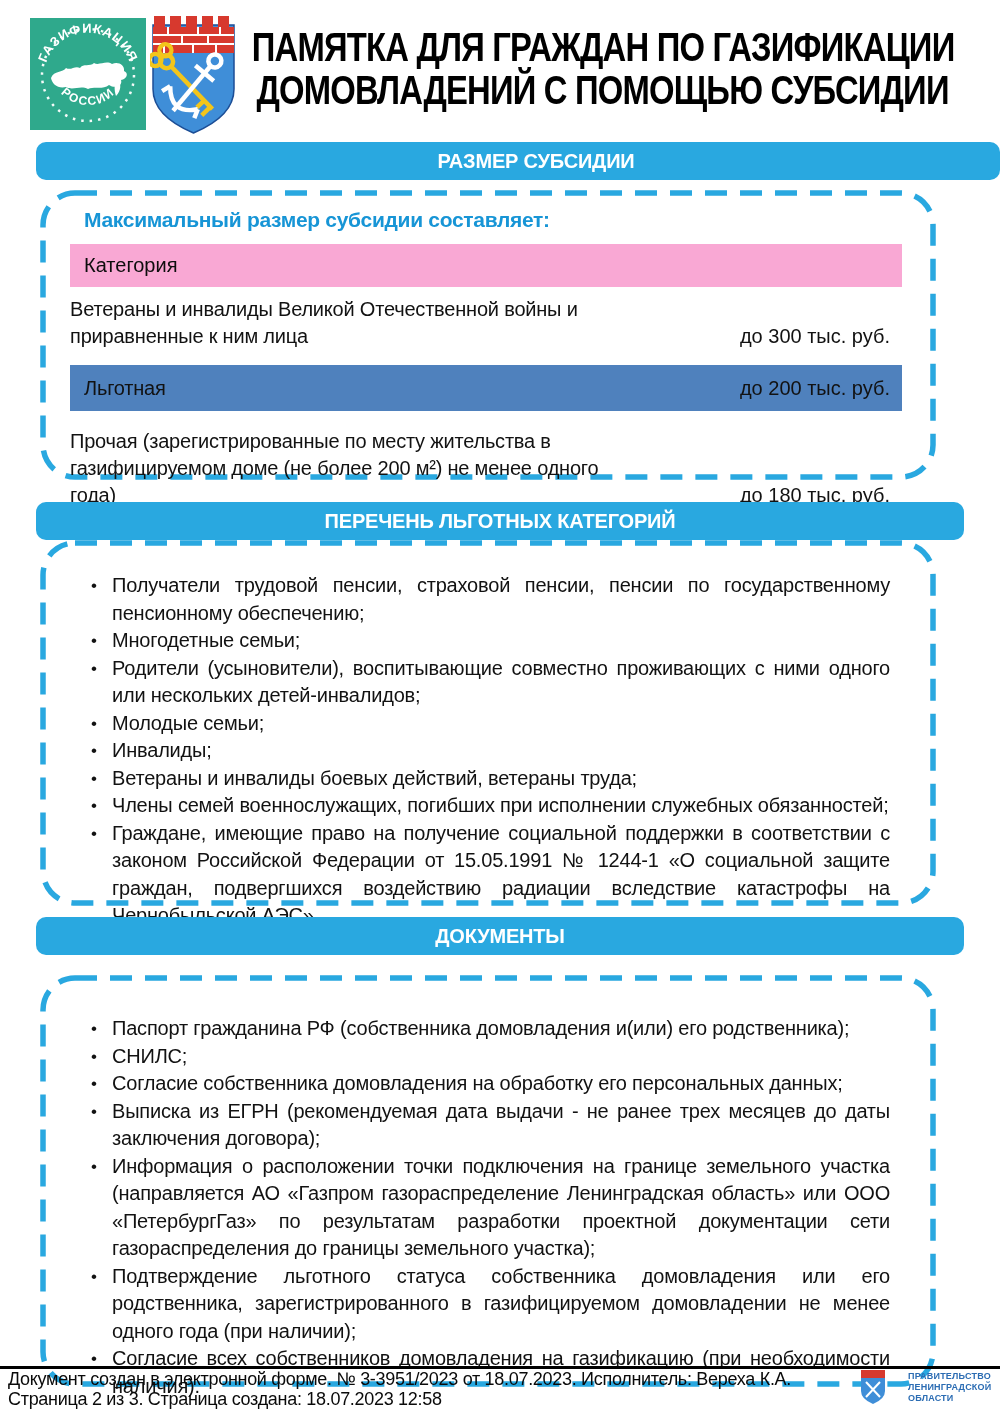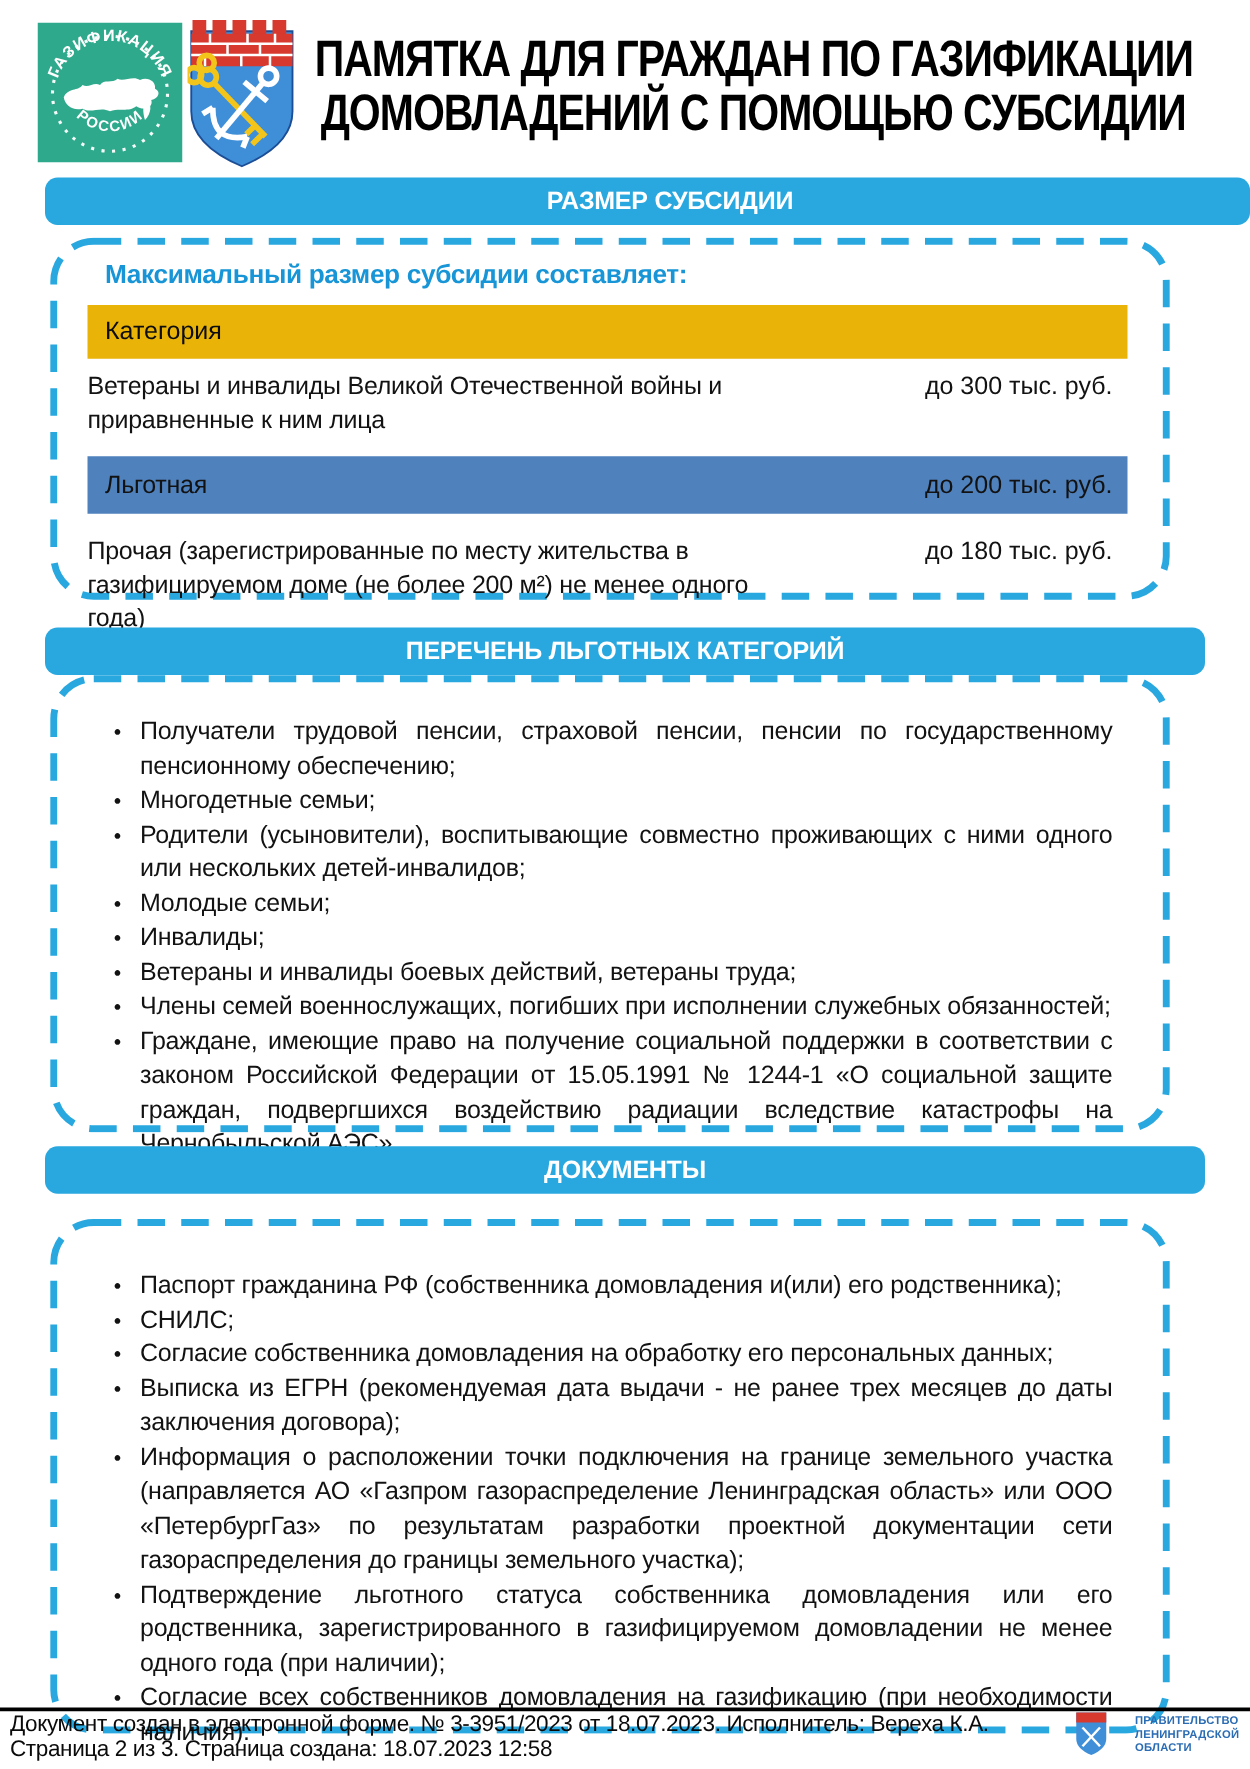--- a/index.html
+++ b/index.html
@@ -34,24 +34,24 @@
   #box-categories{top:540px;height:366px;}
   #box-documents{top:975px;height:412px;}
   .dash-frame{position:absolute;left:0;top:0;width:100%;height:100%;}
   
   .intro{
     position:absolute;left:44px;top:18px;color:#1795d6;font-weight:bold;
     font-size:21px;letter-spacing:-0.3px;
   }
   .subsidy-table{position:absolute;left:30px;top:54px;width:832px;font-size:20px;}
   .thead{
-    height:43px;background:#eab308;display:flex;align-items:center;
+    height:43px;background:#f9a8d4;display:flex;align-items:center;
     padding-left:14px;box-sizing:border-box;color:#0d0d0d;
   }
-  .trow{display:flex;align-items:flex-start;padding:9px 0;}
+  .trow{display:flex;align-items:flex-end;padding:9px 0;}
   .trow .cat{width:575px;line-height:27px;letter-spacing:-0.2px;}
   .trow .amt{flex:1;text-align:right;padding-right:12px;line-height:27px;white-space:nowrap;}
   .trow.blue{background:#4f81bd;align-items:center;padding:0;height:46px;margin:6px 0 8px 0;}
   .trow.blue .cat{padding-left:14px;width:561px;}
   
   .blist{
     position:absolute;left:30px;right:30px;margin:16px;padding:0;list-style:none;
   }
   #box-categories .blist{top:16px;}
   #box-documents .blist{top:24px;}

